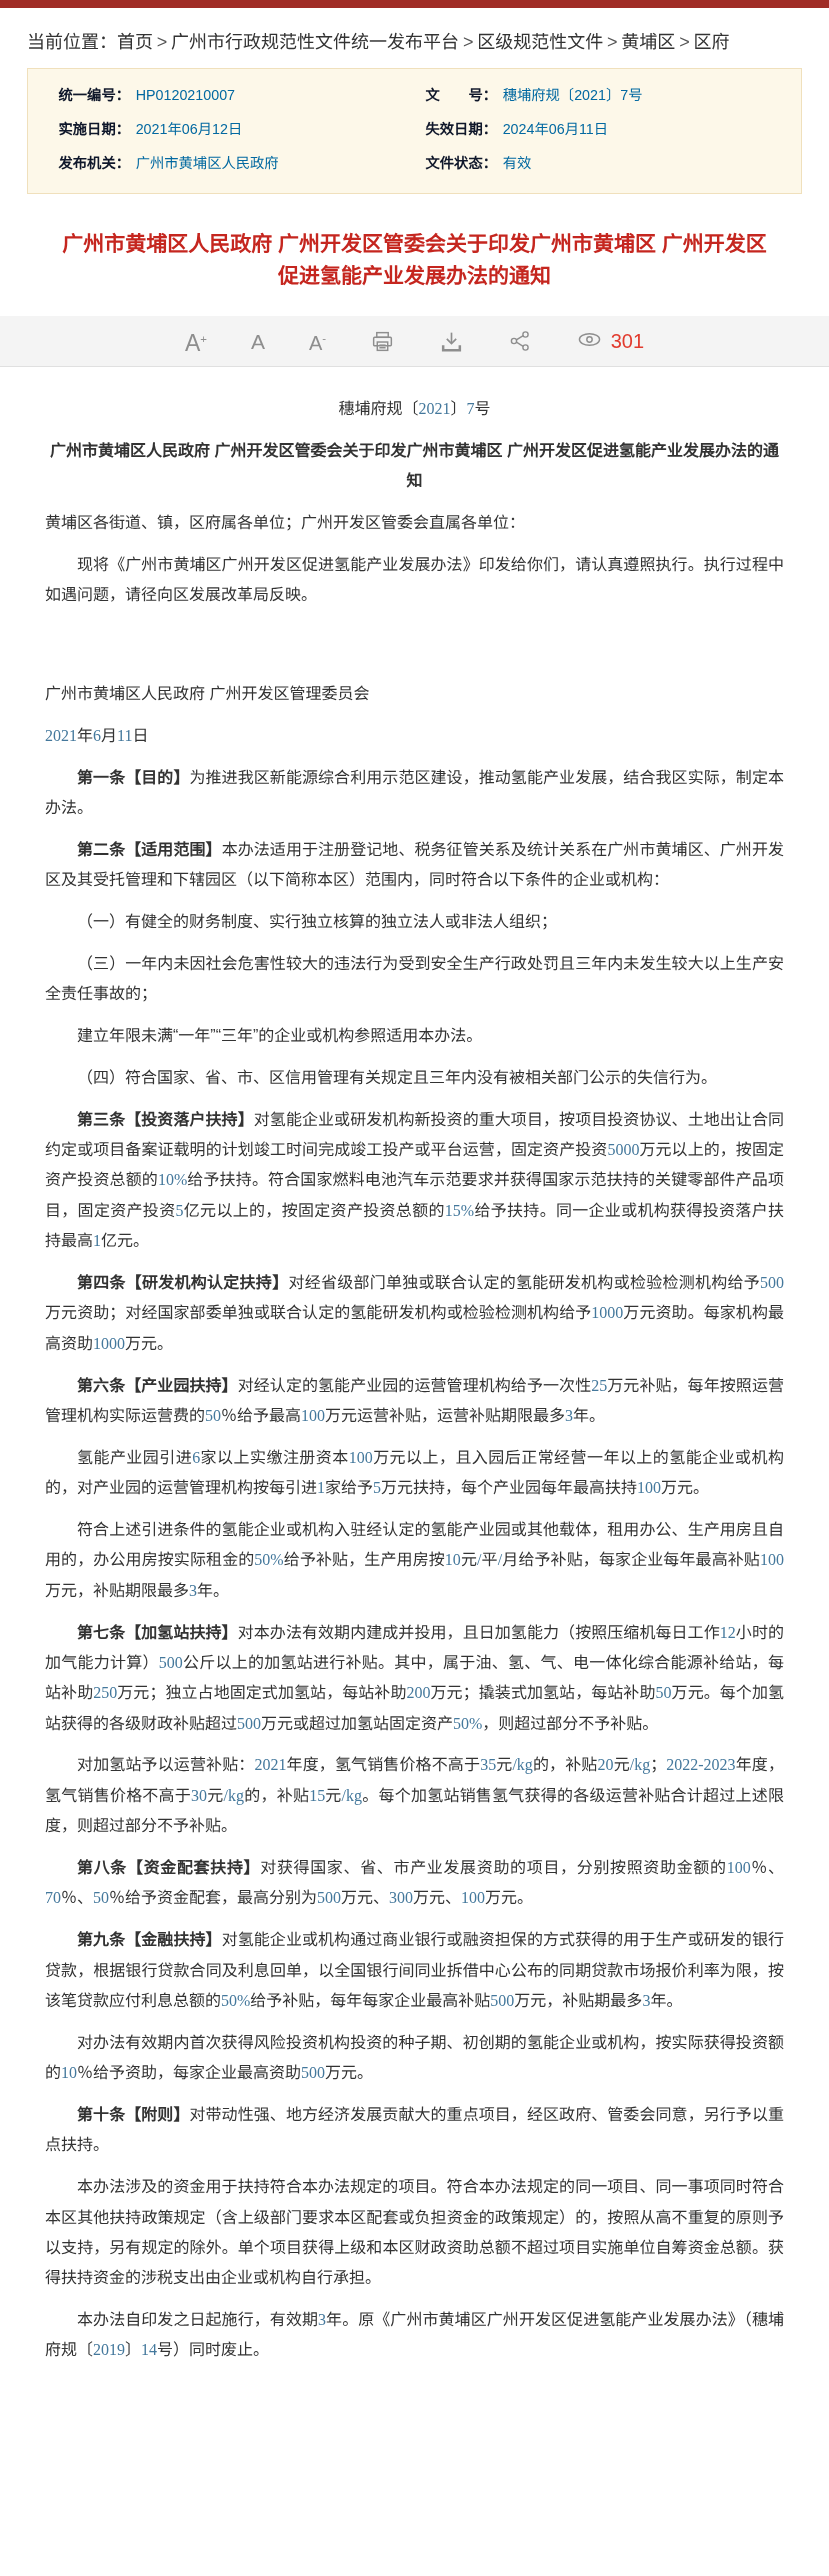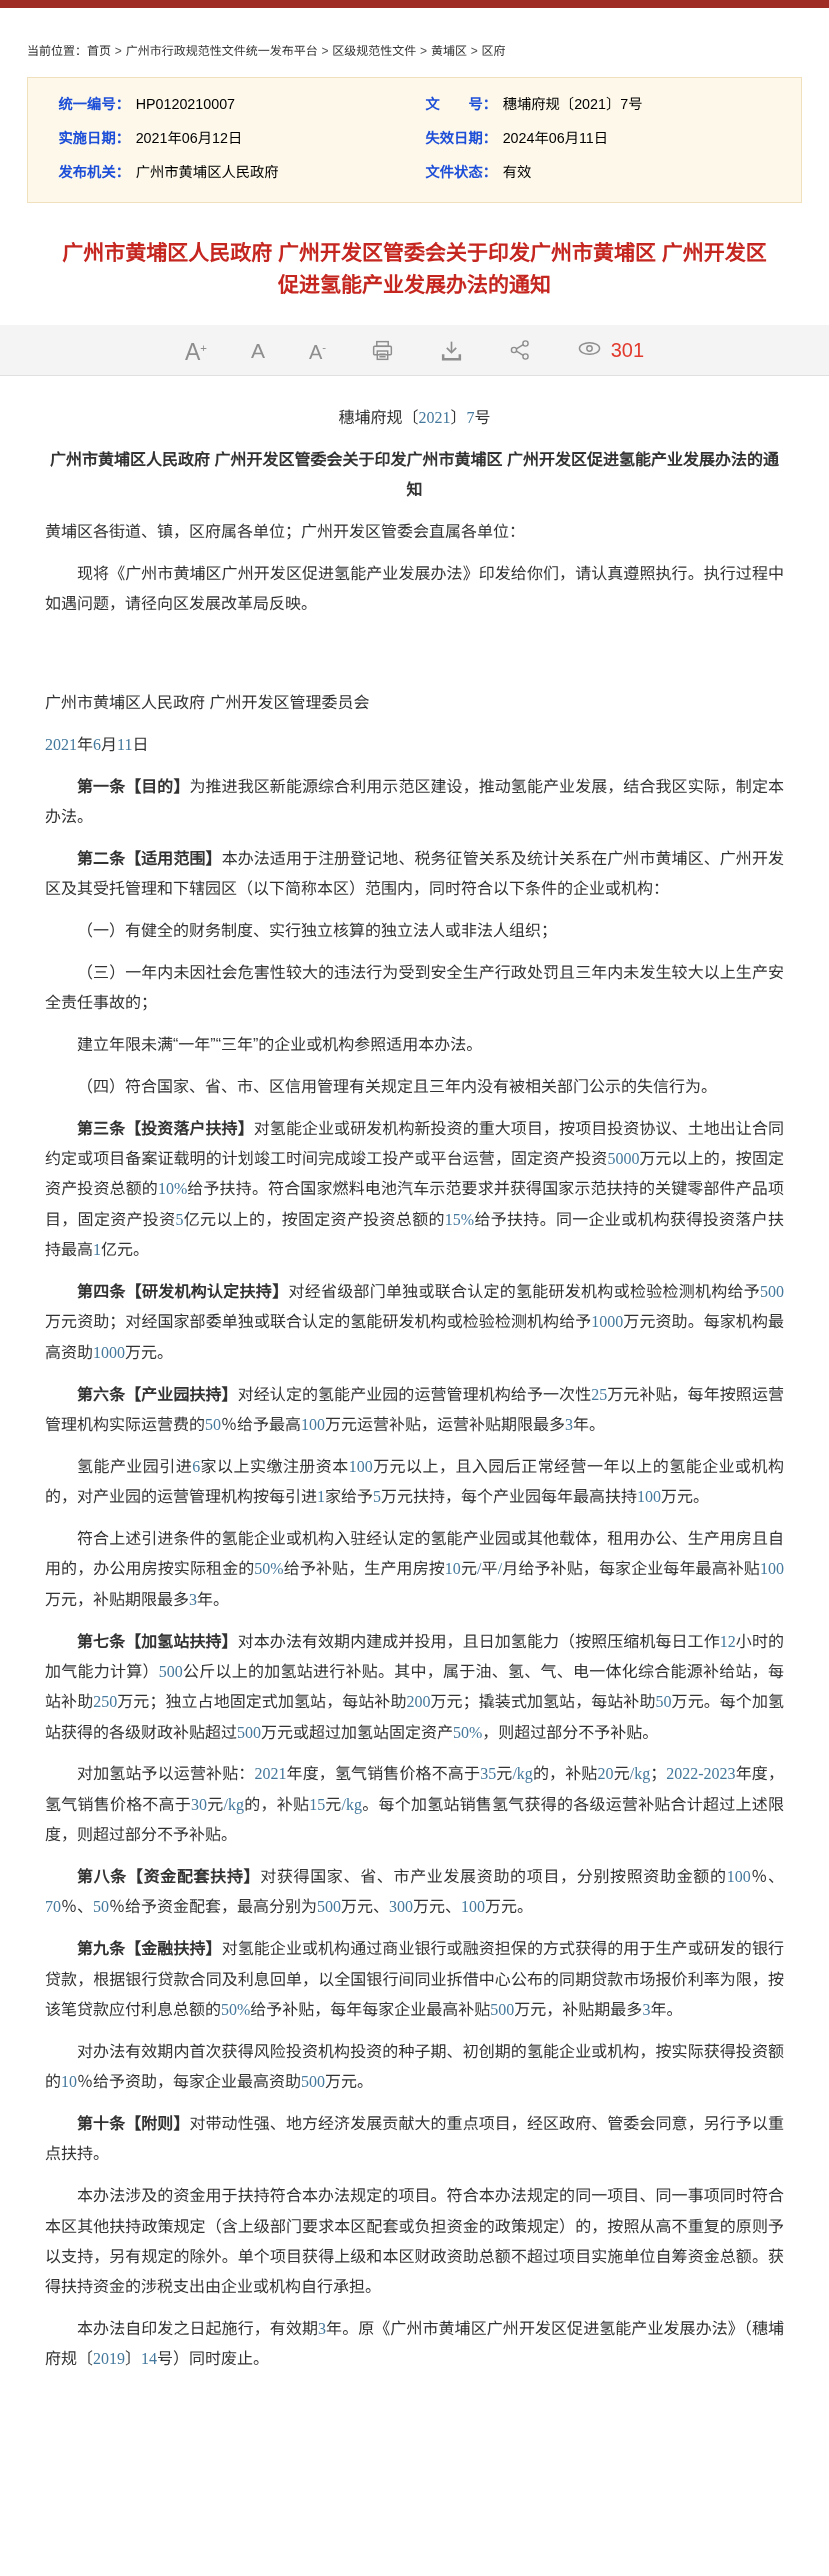--- a/index.html
+++ b/index.html
@@ -1,28 +1,28 @@
 <!DOCTYPE html>
 <html lang="zh-CN"><head>
 <meta charset="utf-8">
 <style>
   html,body{margin:0;padding:0;background:#ffffff;}
   body{width:829px;min-height:2576px;font-family:"Liberation Sans","DejaVu Sans",sans-serif;color:#333;}
   .top-bar{height:7.6px;background:#a02c26;width:100%;}
   
-  .breadcrumb{margin:34px 27px 0 27px;font-size:12px;color:#333;line-height:19px;}
+  .breadcrumb{margin:25px 27px 0 27px;font-size:18px;color:#333;line-height:19px;}
   .bc-link{color:#333;text-decoration:none;cursor:pointer;}
   .bc-sep{color:#555;margin:0 3.8px;}
   
   .meta-box{margin:16px 27px 0 27px;background:#fdf8e9;border:1px solid #f0e0bc;padding:16px 0 20px 30.5px;}
   .meta-grid{display:grid;grid-template-columns:367px 1fr;row-gap:14.3px;}
   .meta-item{font-size:14.3px;line-height:20px;white-space:nowrap;}
-  .meta-label{color:#1d4ed8;font-weight:bold;}
+  .meta-label{color:#0f172a;font-weight:bold;}
   .ml-text{display:inline-block;width:4em;text-align:justify;text-align-last:justify;vertical-align:top;}
-  .meta-value{color:#000000;margin-left:5.7px;}
+  .meta-value{color:#0369a1;margin-left:5.7px;}
   
   .main-title{margin:34px 52px 0 52px;text-align:center;color:#c5261f;font-size:21px;font-weight:bold;line-height:32px;}
   
   .toolbar{margin-top:24px;height:50px;background:#f4f4f4;border-bottom:1px solid #e0e0e0;display:flex;align-items:center;justify-content:center;gap:44px;}
   .tool-btn{display:flex;align-items:center;gap:5.7px;color:#8e8e8e;background:none;border:none;cursor:pointer;font-family:inherit;padding:0;}
   .fontsize{font-size:23px;line-height:23px;color:#8e8e8e;}
   .fontsize .sup{font-size:11.4px;vertical-align:7.6px;}
   .tool-btn svg{display:block;}
   .views{display:flex;align-items:center;gap:7.6px;}
   .views-count{color:#e23b2e;font-size:20px;}

